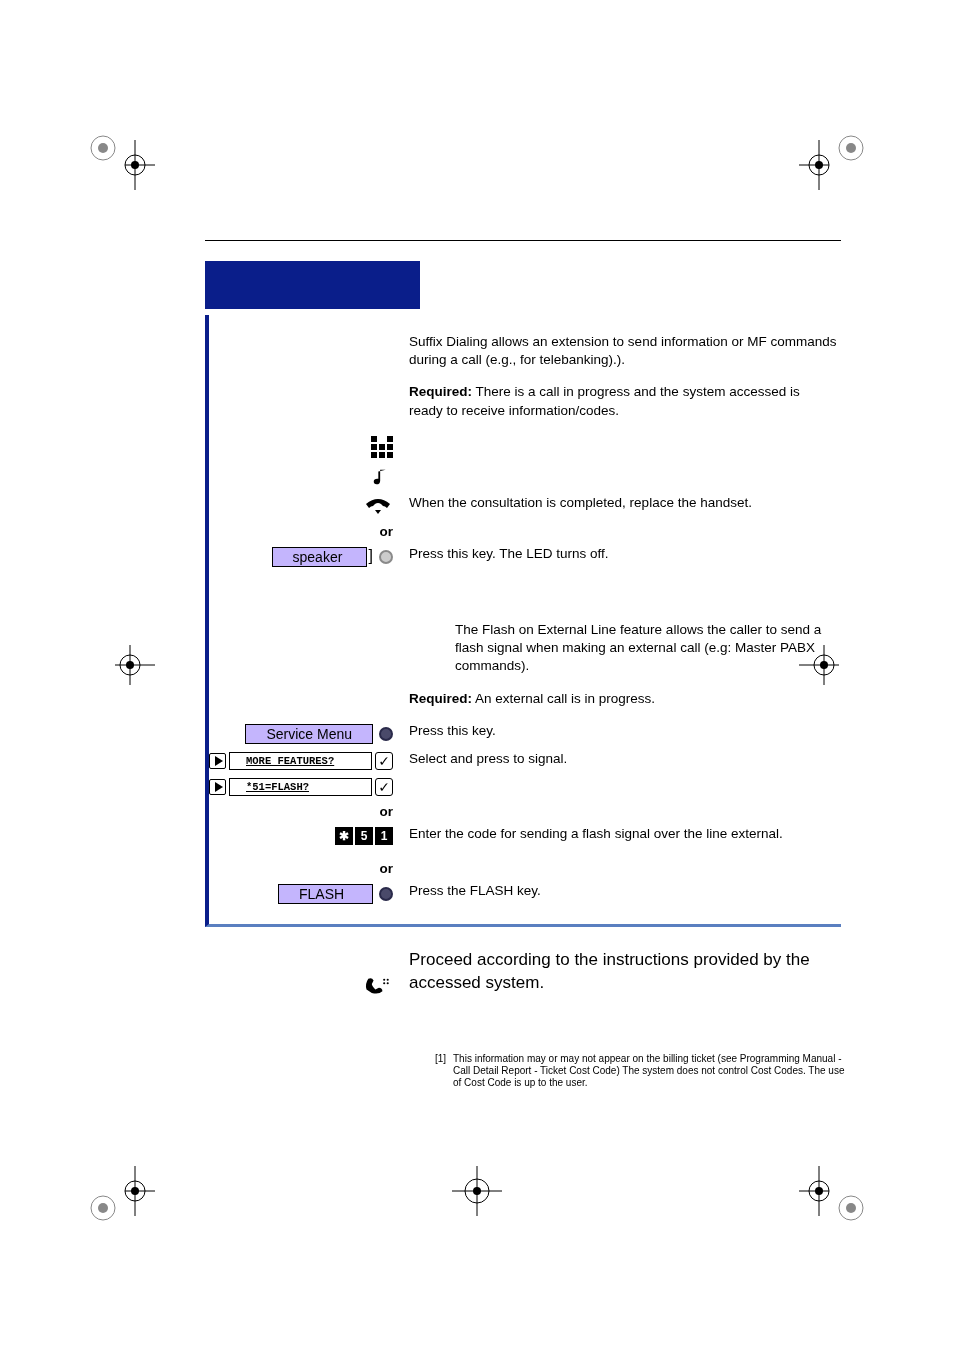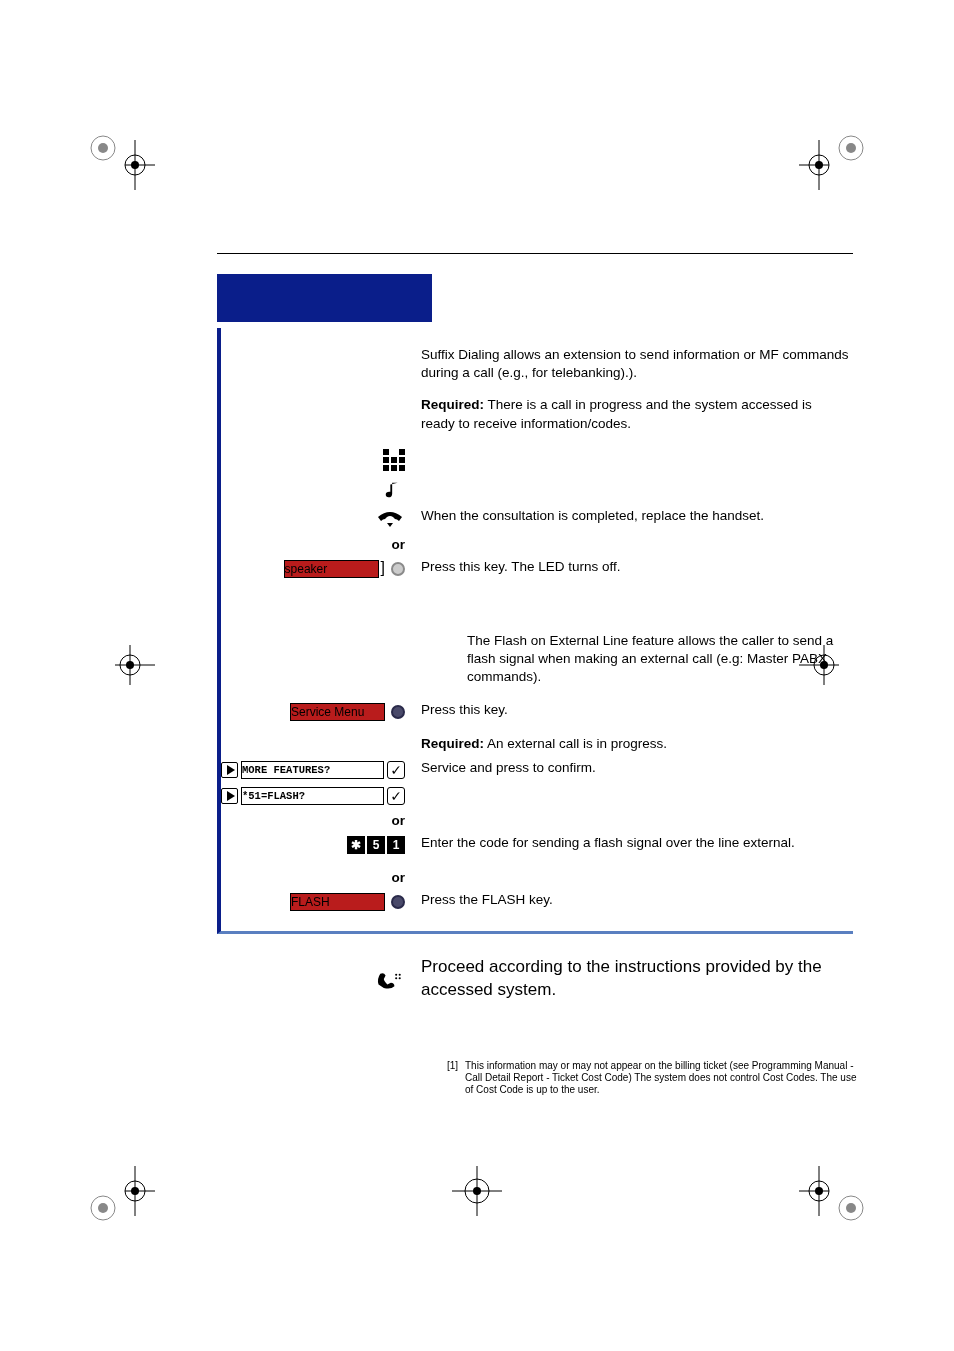--- a/index.html
+++ b/index.html
@@ -23,24 +23,23 @@
     .reg-tr { top: 130px; right: 85px; }
     .reg-ml { top: 630px; left: 85px; }
     .reg-mr { top: 630px; right: 85px; }
     .reg-bl { bottom: 125px; left: 85px; }
     .reg-br { bottom: 125px; right: 85px; }
     .reg-bc { bottom: 125px; left: 50%; transform: translateX(-50%); width: 50px; }
     
     
     .page {
       position: absolute;
-      top: 253px;
+      top: 240px;
       left: 205px;
       width: 636px;
-      margin-left: 12px;
     }
     
     .top-rule {
       border-top: 1.5px solid #000;
       margin-bottom: 20px;
     }
     
     .blue-bar {
       background: #0a1e8a;
       height: 48px;
@@ -58,21 +57,21 @@
     
     .row {
       display: flex;
       margin-bottom: 6px;
     }
     
     .left-col {
       width: 192px;
       flex-shrink: 0;
       display: flex;
-      align-items: center;
+      align-items: flex-end;
       justify-content: flex-end;
       padding-right: 8px;
       padding-top: 2px;
     }
     
     .right-col {
       flex: 1;
       font-size: 13.5px;
       line-height: 1.35;
       padding-left: 8px;
@@ -87,23 +86,23 @@
       font-size: 13.5px;
     }
     
     
     .key-box {
       display: flex;
       align-items: center;
     }
     .key-label {
       border: 1px solid #000;
-      font-size: 12px;
-      padding: 1px 0;
-      background: #b91c1c;
+      font-size: 14px;
+      padding: 1px 20px;
+      background: #c4b5fd;
       min-width: 95px;
       font-family: Arial, sans-serif;
     }
     .led {
       width: 14px;
       height: 14px;
       border: 2px solid #8a8a8a;
       border-radius: 50%;
       background: #ccc;
       margin-left: 4px;
@@ -141,21 +140,22 @@
       display: flex;
       align-items: center;
       margin-right: 3px;
     }
     .display-label {
       border: 1px solid #000;
       flex: 1;
       font-family: "Courier New", monospace;
       font-weight: bold;
       font-size: 10.5px;
-      padding: 2px 0;
+      padding: 2px 16px;
+      text-decoration: underline;
     }
     .check-box {
       border: 1px solid #000;
       border-radius: 3px;
       width: 18px;
       height: 18px;
       display: flex;
       align-items: center;
       justify-content: center;
       margin-left: 3px;
@@ -347,47 +347,47 @@
       </div>
       <div class="right-col">Press this key. The LED turns off.</div>
     </div>
 
     <div class="row" style="margin-top:48px;padding-left:46px;">
       <div class="left-col"></div>
       <div class="right-col">The Flash on External Line feature allows the caller to send a flash signal when making an external call (e.g: Master PABX commands).</div>
     </div>
 
     <div class="row small-spaced">
+      <div class="left-col"></div>
+      <div class="right-col">
+        <span class="bold-inline">Required:</span><span> An external call is in progress.</span>
+      </div>
+    </div>
+
+    <div class="row small-spaced">
       <div class="left-col">
         <div class="key-box">
           <span class="key-label">Service Menu</span>
           <span class="led dark" style="margin-left:6px;"></span>
         </div>
       </div>
       <div class="right-col">Press this key.</div>
-    </div>
-
-    <div class="row small-spaced">
-      <div class="left-col"></div>
-      <div class="right-col">
-        <span class="bold-inline">Required:</span><span> An external call is in progress.</span>
-      </div>
     </div>
 
     <div class="row">
       <div class="left-col" style="width:192px;">
         <div class="display-row">
           <span class="play-circle">
               <span class="play-icon"></span>
             </span>
           <span class="display-label">MORE FEATURES?</span>
           <span class="check-box">✓</span>
         </div>
       </div>
-      <div class="right-col">Service and press to confirm.</div>
+      <div class="right-col">Select and press to signal.</div>
     </div>
 
     <div class="row">
       <div class="left-col" style="width:192px;">
         <div class="display-row">
           <span class="play-circle">
               <span class="play-icon"></span>
             </span>
           <span class="display-label">*51=FLASH?</span>
           <span class="check-box">✓</span>

